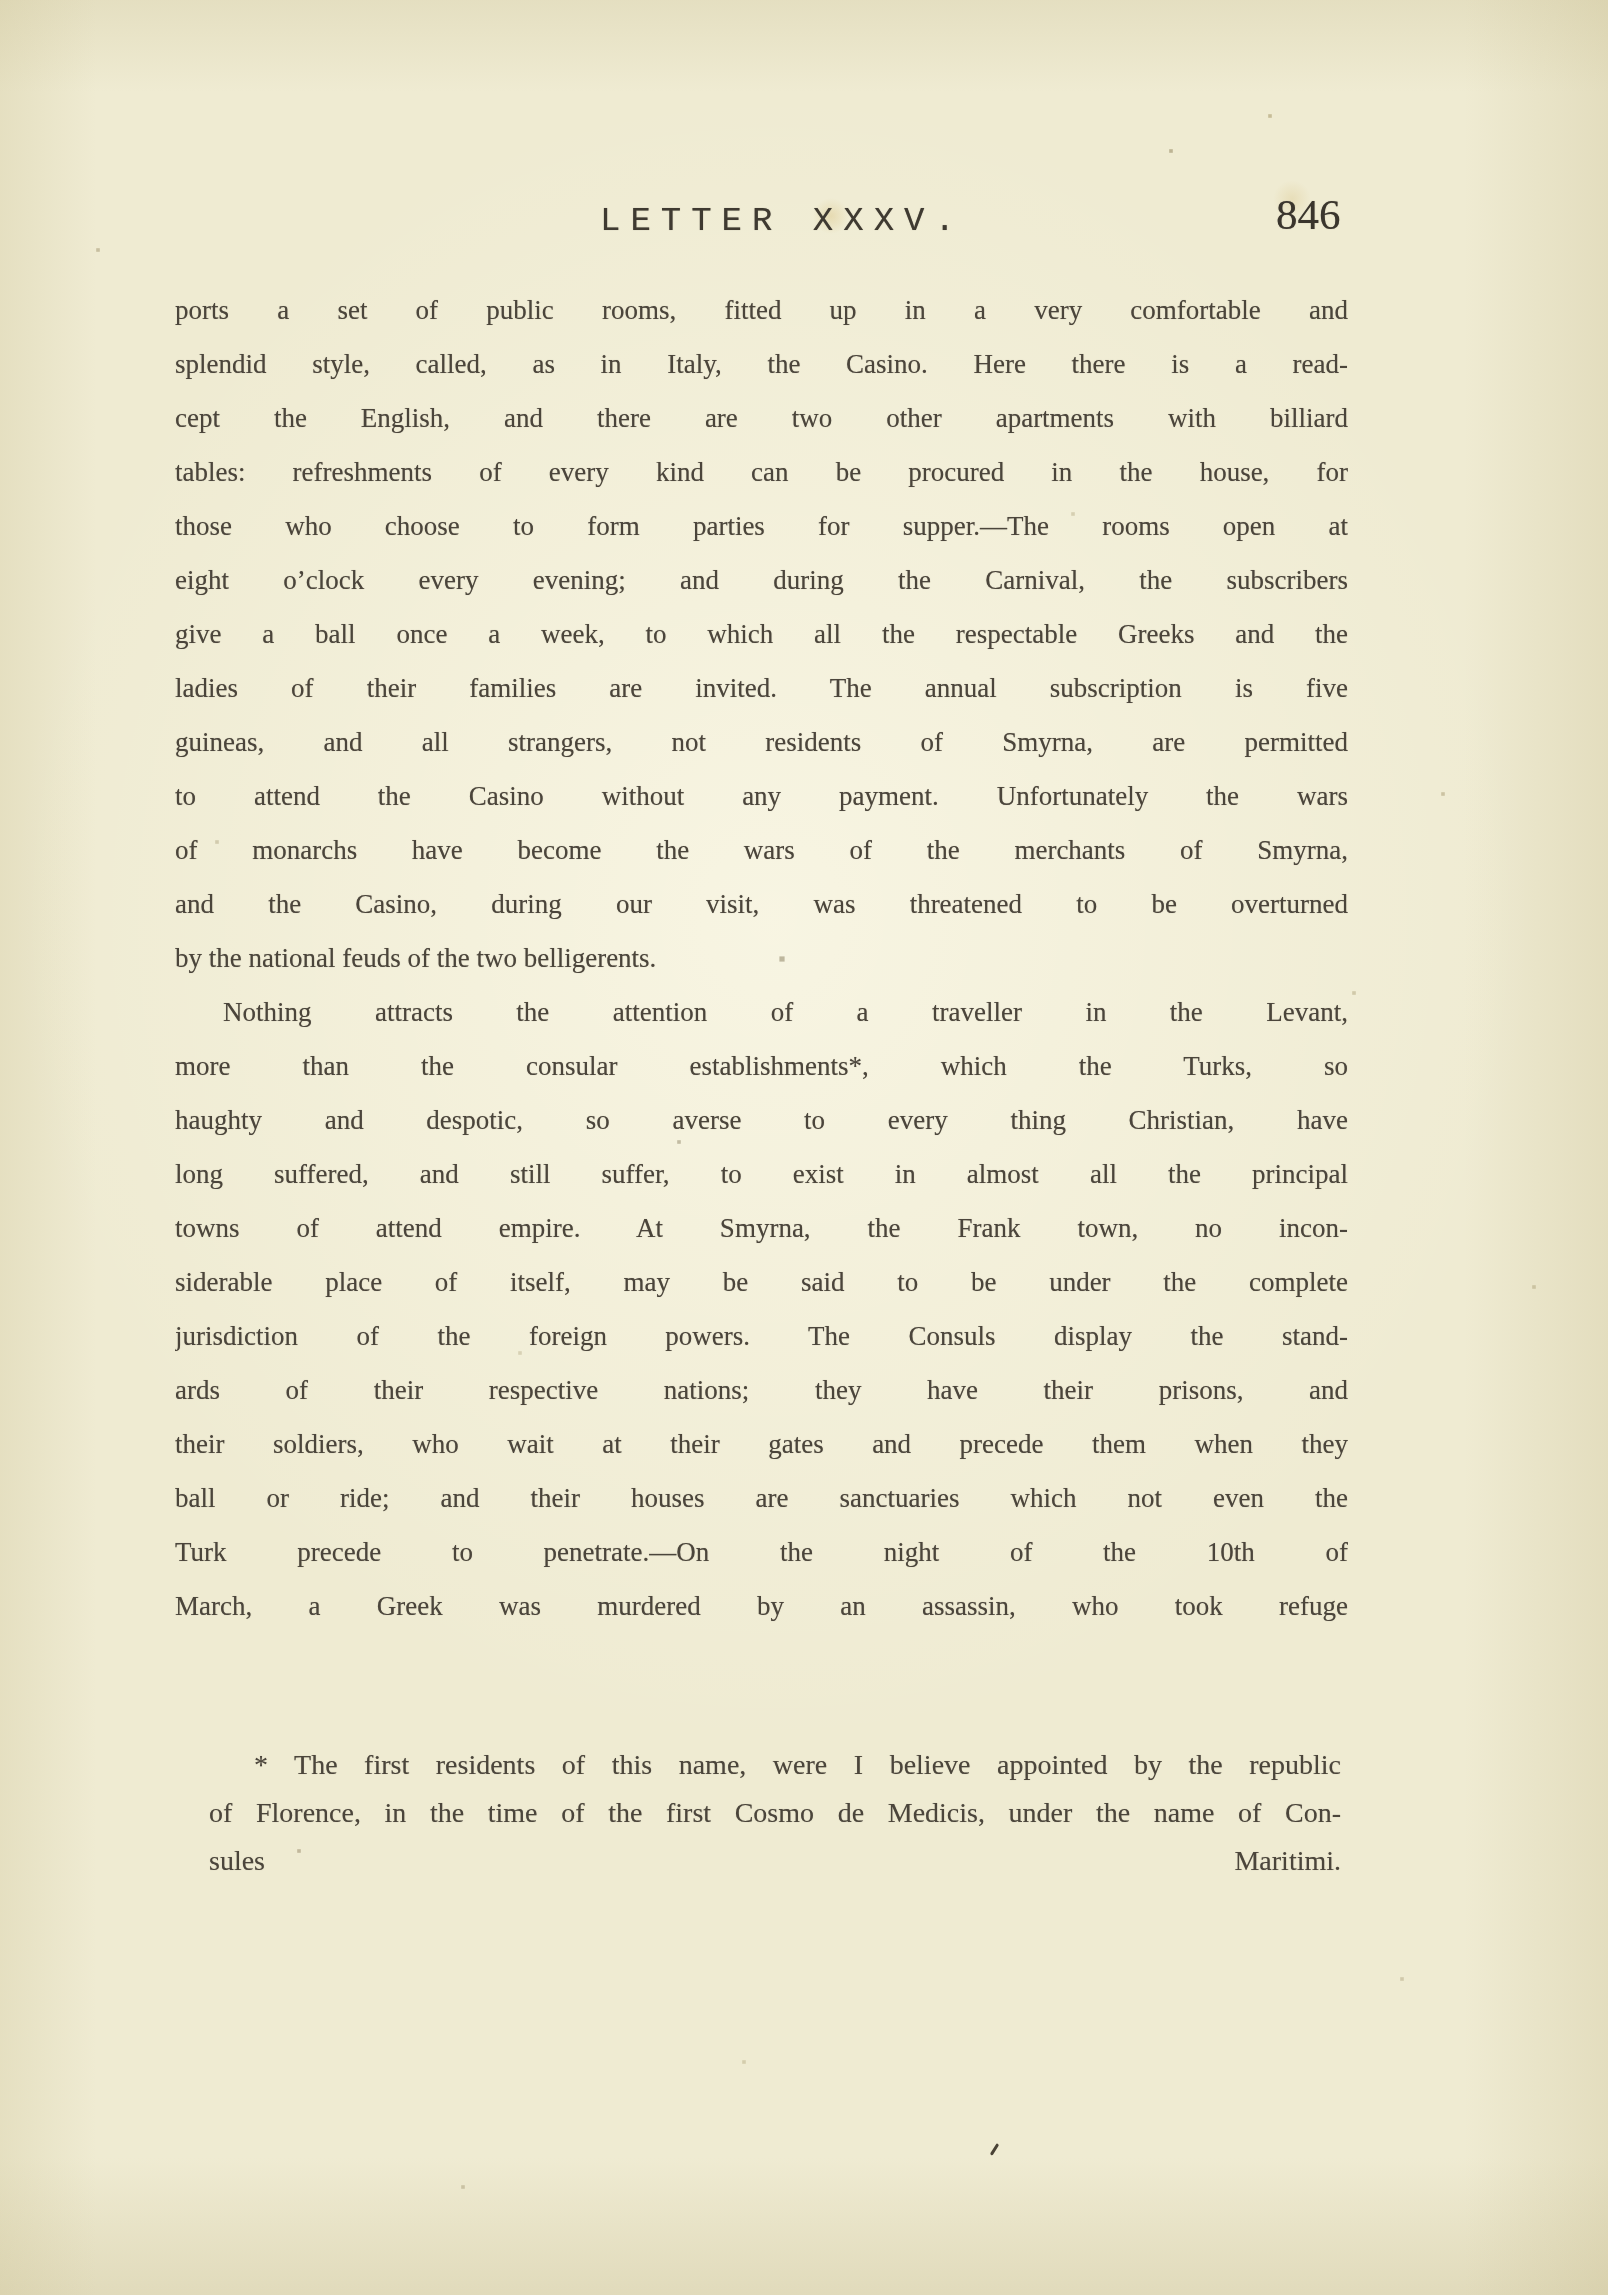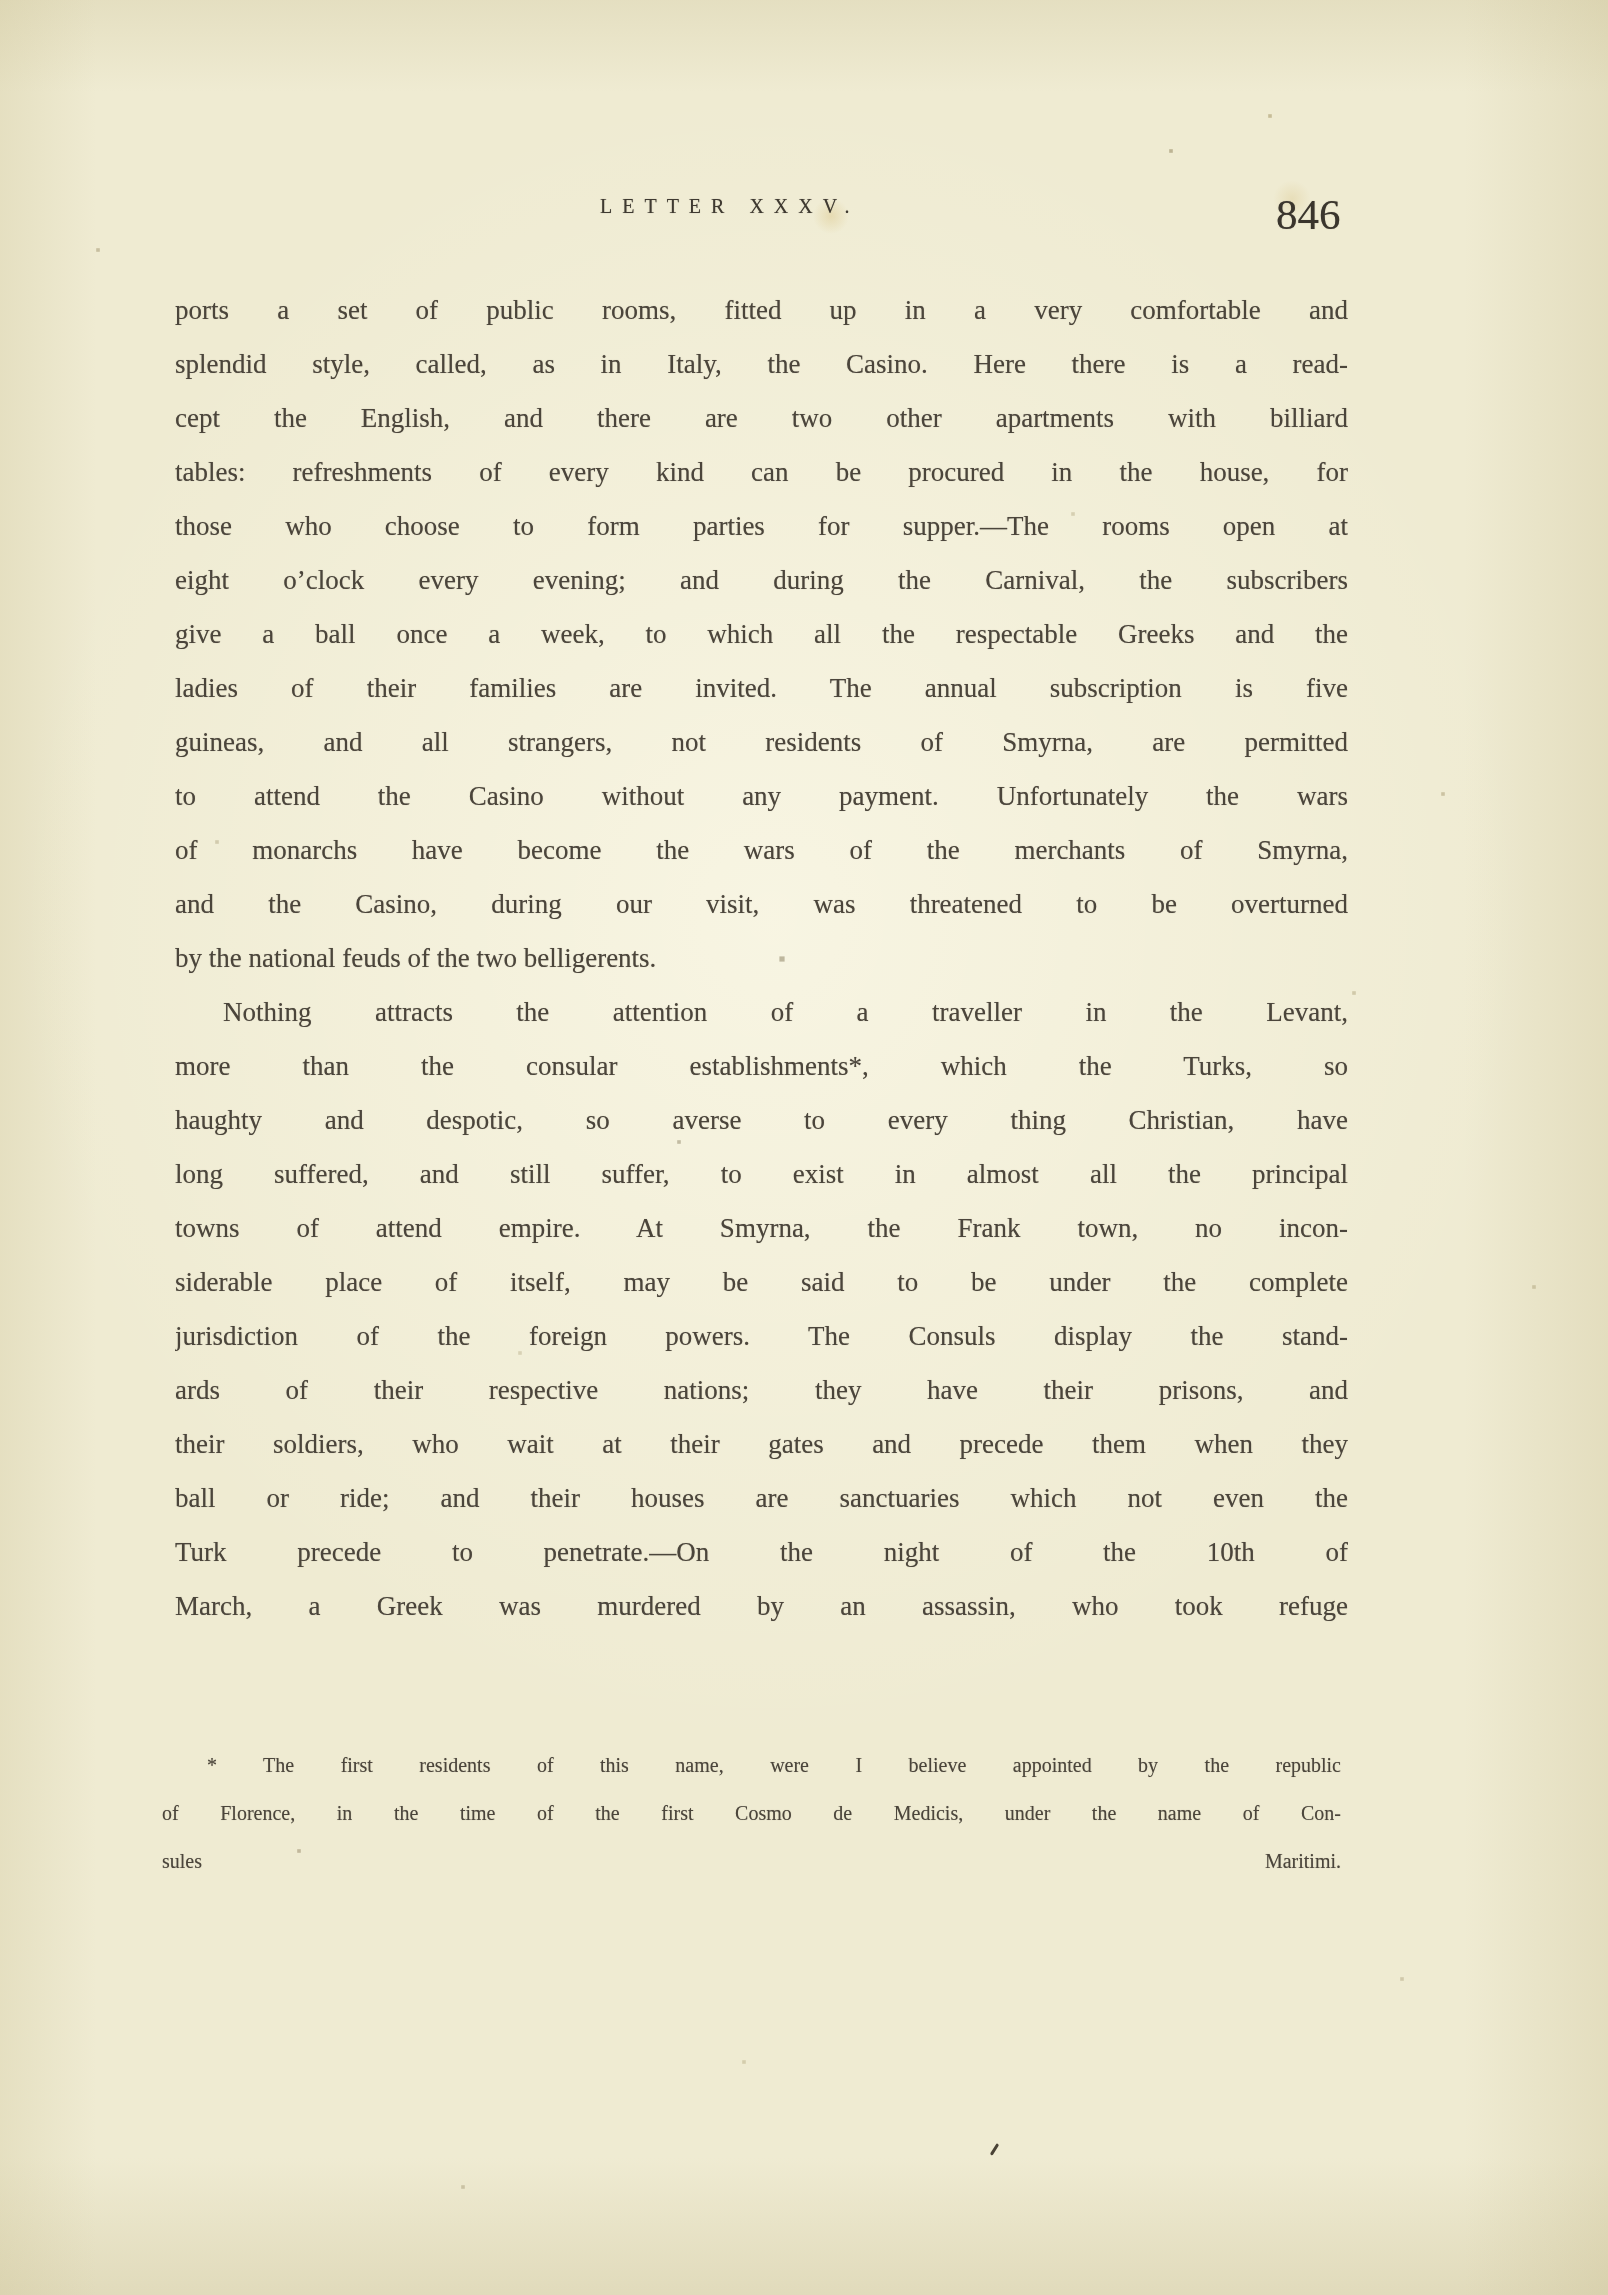--- a/index.html
+++ b/index.html
@@ -18,27 +18,28 @@
     background-image:
       radial-gradient(circle 25px at 831px 216px, rgba(208,178,98,0.30), rgba(208,178,98,0) 72%),
       radial-gradient(circle 26px at 1292px 199px, rgba(205,175,95,0.22), rgba(205,175,95,0) 72%),
       radial-gradient(ellipse 58% 44% at 48% 40%, rgba(255,253,240,0.55), rgba(255,253,240,0) 82%),
       linear-gradient(90deg, rgba(203,193,148,0.28) 0%, rgba(203,193,148,0) 6%, rgba(203,193,148,0) 91%, rgba(193,181,133,0.26) 100%),
       linear-gradient(180deg, rgba(198,188,143,0.26) 0%, rgba(198,188,143,0) 4%, rgba(198,188,143,0) 94%, rgba(188,176,128,0.28) 100%);
   }
   .running-title {
     position: absolute;
     left: 600px;
-    top: 196px;
-    font-size: 20px;
+    top: 204px;
+    font-size: 34px;
     letter-spacing: 10px;
     line-height: 1;
     color: #3f3a31;
     text-shadow: 0 0 0.8px rgba(63,58,49,0.55);
     white-space: nowrap;
+    font-family: Liberation Mono, monospace;
   }
   .page-number {
     position: absolute;
     left: 1276px;
     top: 193px;
     font-size: 43px;
     line-height: 1;
     color: #3a352d;
     text-shadow: 0 0 0.8px rgba(58,53,45,0.5);
   }
@@ -65,25 +66,26 @@
   }
   .footnote {
     position: absolute;
     left: 162px;
     top: 1741px;
     width: 1179px;
   }
   .footnote .line {
     height: 48px;
     line-height: 48px;
-    font-size: 20px;
+    font-size: 28px;
     text-align: justify;
     text-align-last: justify;
     overflow: hidden;
     text-shadow: 0 0 0.8px rgba(75,69,59,0.4);
+    margin-left: 47px;
   }
   .footnote .line:first-child {
     text-indent: 45px;
   }
   .stray-mark {
     position: absolute;
     left: 993px;
     top: 2143px;
     width: 3.3px;
     height: 13px;

